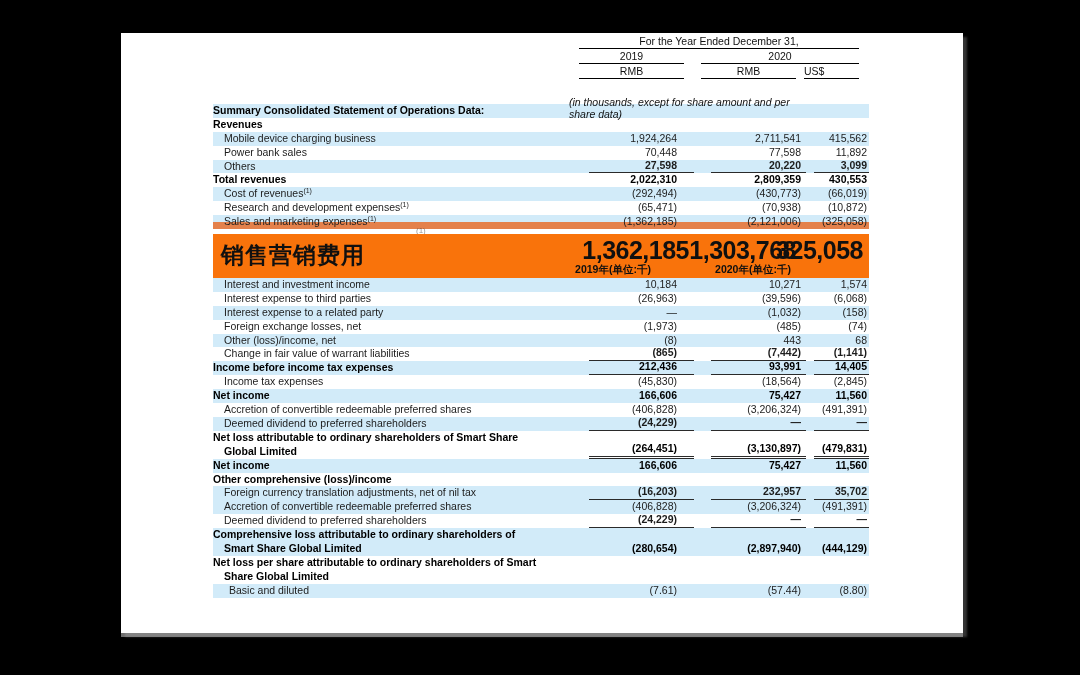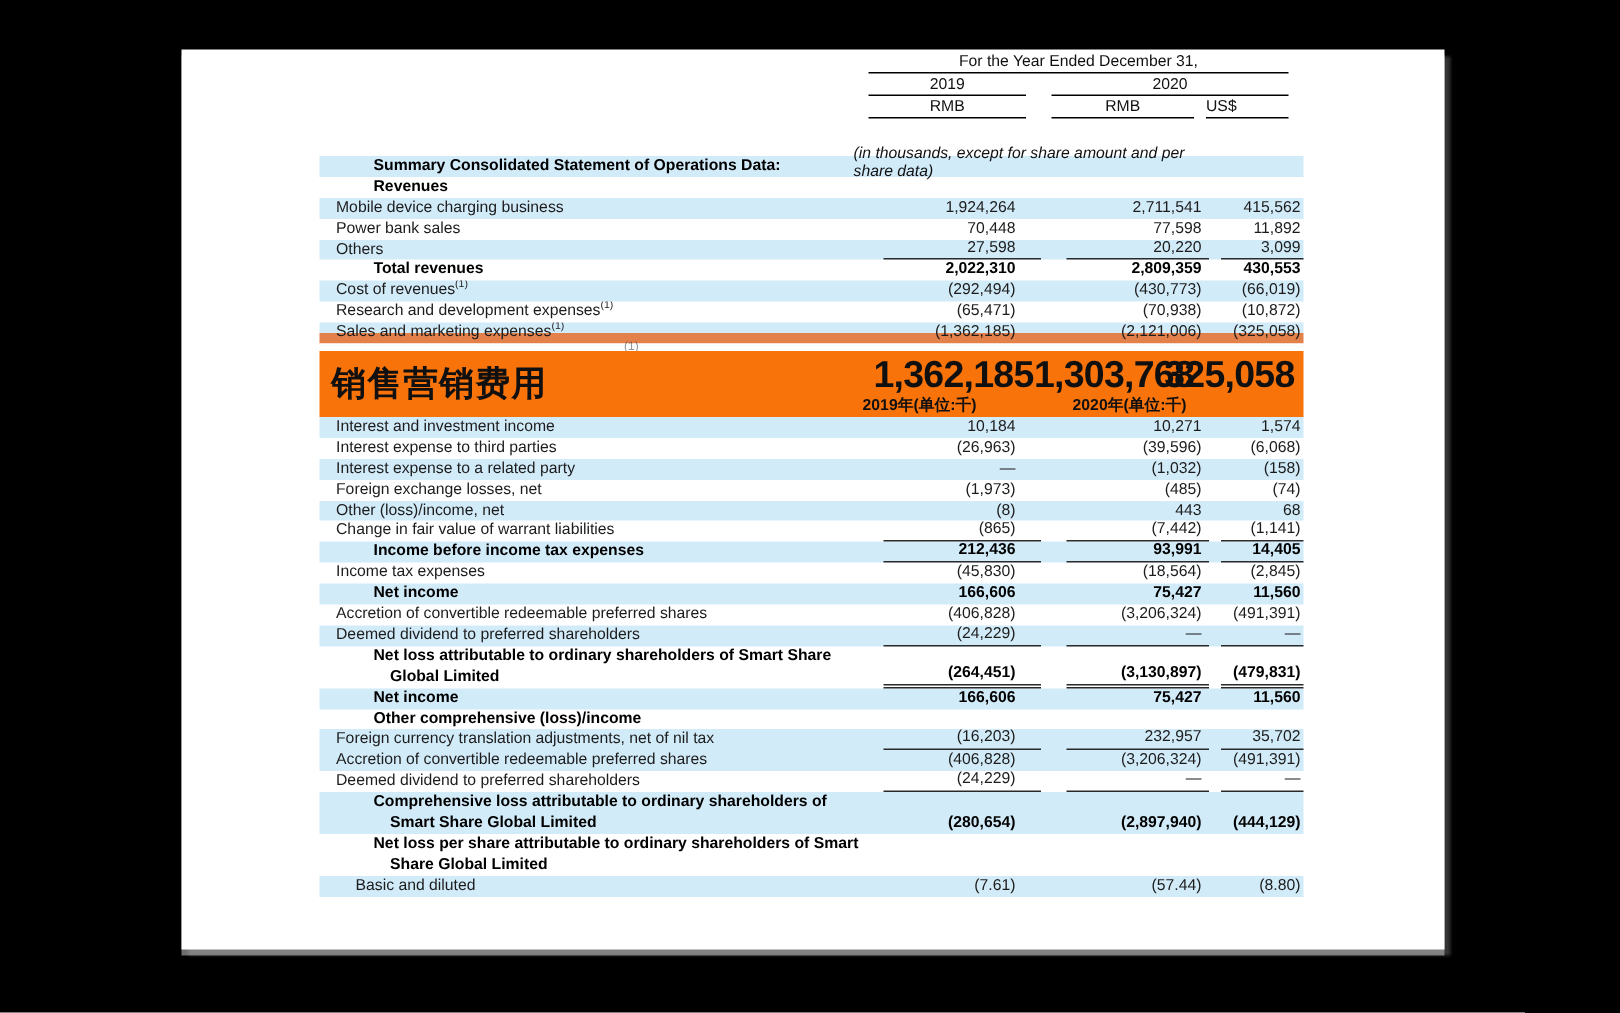--- a/index.html
+++ b/index.html
@@ -32,34 +32,34 @@
           border-bottom:1.6px solid #000;padding-bottom:1px;}
   .h-note{position:absolute;left:356px;top:64px;width:300px;line-height:11.5px;font-style:italic;}
 
   
   .trow{display:flex;height:13.9px;line-height:13.9px;font-size:10.5px;color:#1c1c1c;}
   .trow.tall{height:27.8px;}
   .trow.blue{background:var(--stripe-blue);}
   .trow.sales{background:linear-gradient(to bottom,
       var(--stripe-blue) 0%,var(--stripe-blue) 52%,
       var(--sales-orange) 52%,var(--sales-orange) 100%);}
-  .trow.bold{font-weight:700;color:#000;padding-left:36px;}
+  .trow.bold{font-weight:700;color:#000;}
   .lab{flex:1;white-space:nowrap;overflow:hidden;}
   .lab .l2{padding-left:11px;}
   .ind1{padding-left:11px;}
-  .ind2{padding-left:24px;}
+  .ind2{margin-left:16px;}
   sup{font-size:7px;line-height:0;}
   .val{display:flex;justify-content:flex-end;align-items:flex-end;white-space:nowrap;}
   .val.c1{width:105px;padding-right:0;}
   .val.c1 .vtxt{padding-right:17px;}
   .val.c2{width:95px;margin-left:17px;}
   .val.c2 .vtxt{padding-right:5px;}
   .val.c3{width:55px;margin-left:8px;}
   .val.c3 .vtxt{padding-right:2px;}
-  .val.ul{border-bottom:1.2px solid #2a2a2a;}
+  .val.ul{border-bottom:1.2px solid #2a2a2a;font-weight:bold;}
   .val.dl{border-bottom:3px double #2a2a2a;}
 
   
   .remnant{position:relative;height:5px;background:#fff;}
   .remnant .sup-ghost{position:absolute;left:203px;top:-3px;font-size:8px;color:rgba(60,60,60,.55);}
   .banner{position:relative;height:44px;background:var(--banner-orange);color:#101010;}
   .banner-title{position:absolute;left:8px;top:6px;font-size:23px;font-weight:700;letter-spacing:1px;}
   .bn{position:absolute;top:2px;font-size:25px;font-weight:700;letter-spacing:-.5px;}
   .bn1{right:180px;}
   .bn2{right:73px;}

